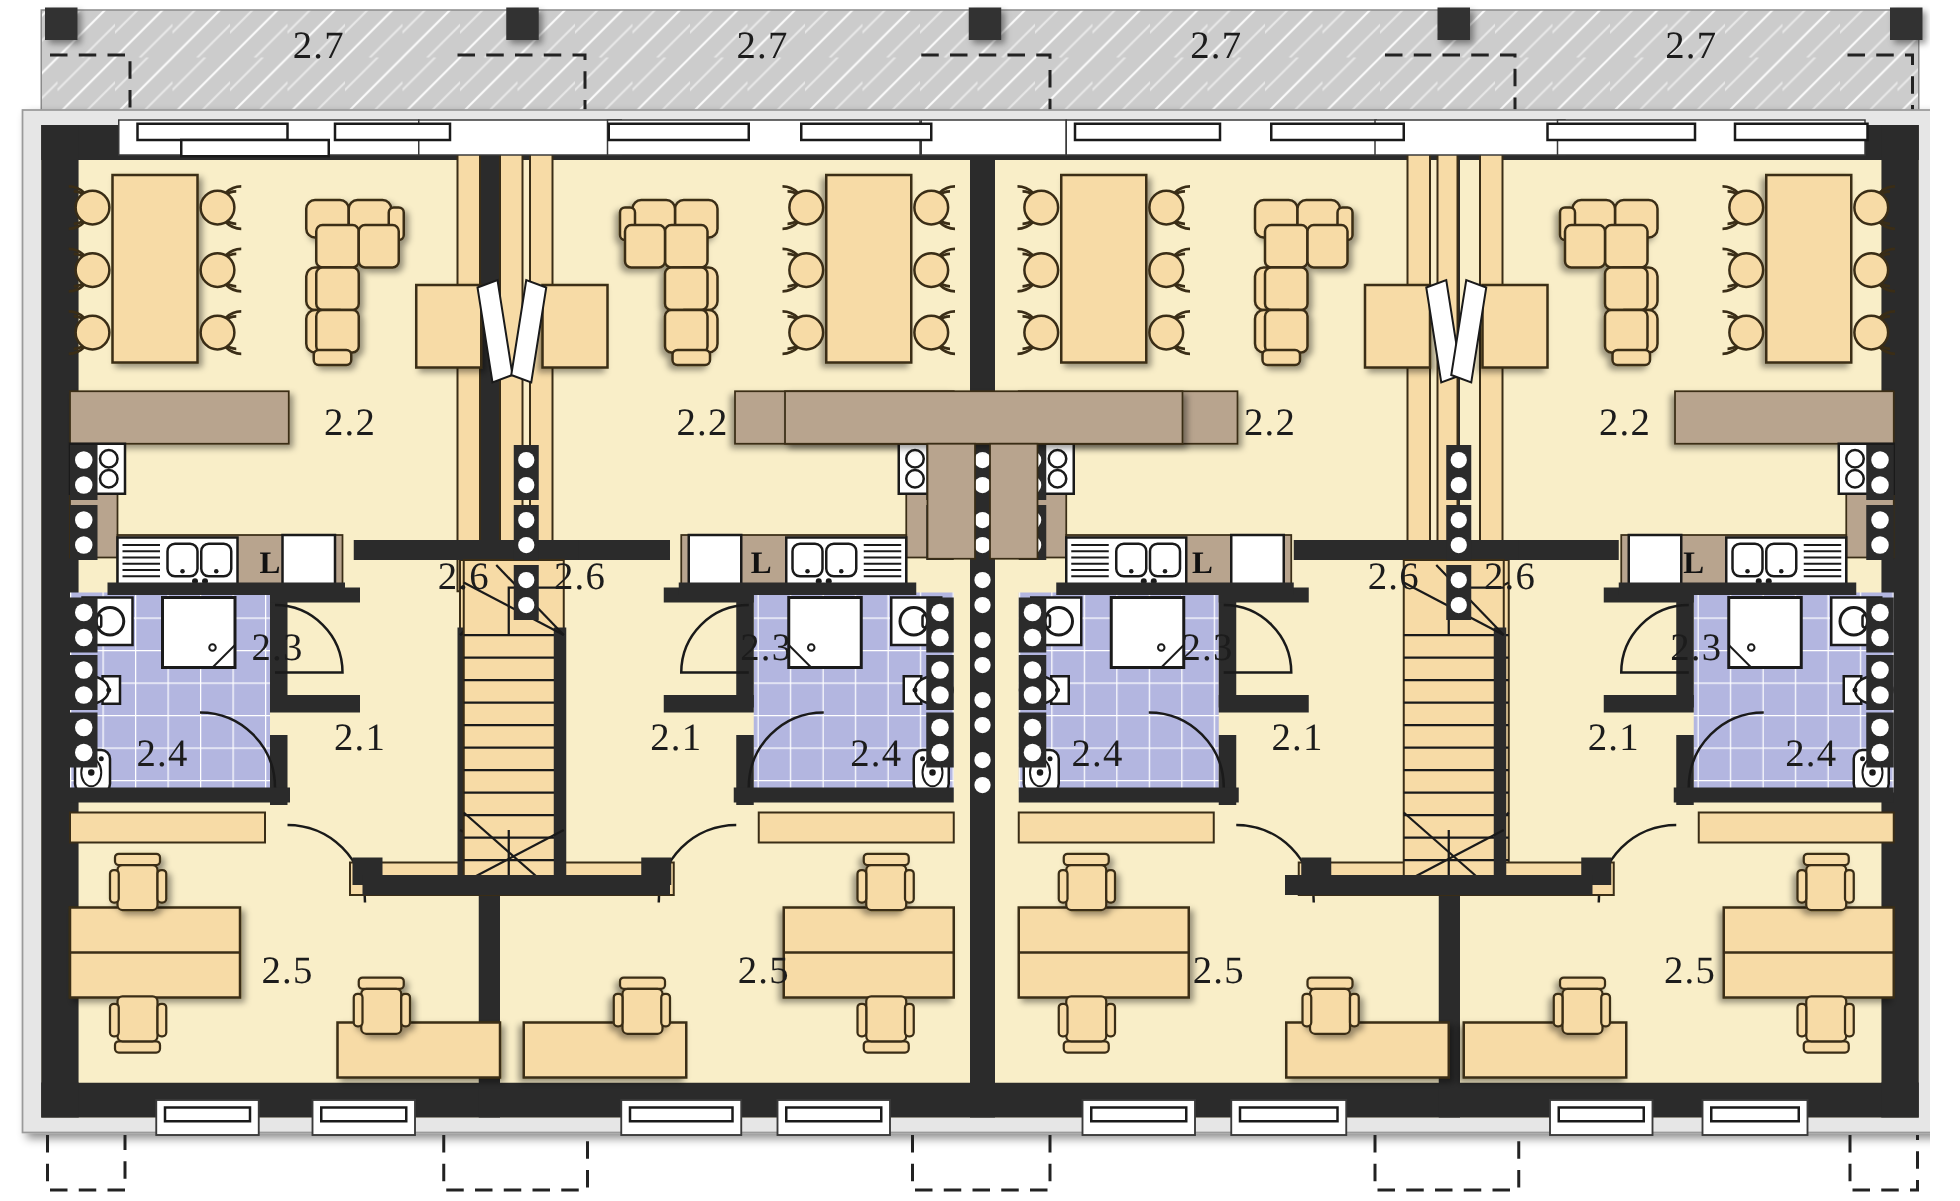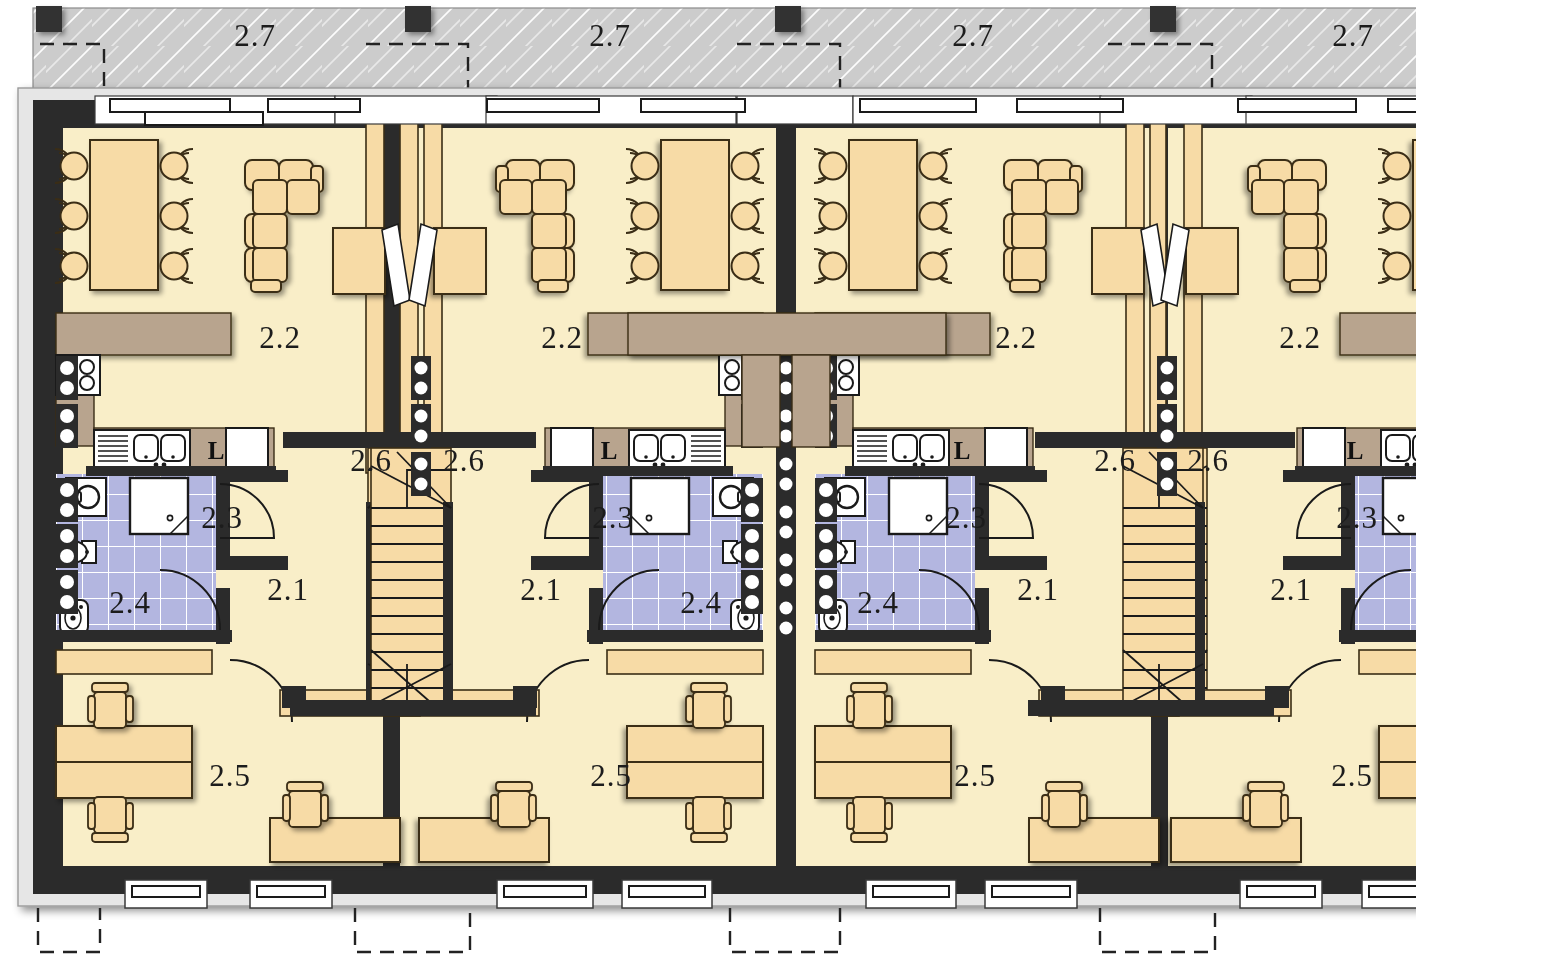--- a/index.html
+++ b/index.html
@@ -1,17 +1,17 @@
 <!DOCTYPE html>
 <html><head>
 <meta charset="utf-8">
 <style>
   html,body{margin:0;padding:0;background:#ffffff;}
   body{font-family:"Liberation Sans", sans-serif;}
-  #stage{position:relative;width:1416px;height:961px;background:#ffffff;overflow:hidden;}
+  #stage{position:relative;width:1544px;height:961px;background:#ffffff;overflow:hidden;}
   #stage svg{position:absolute;left:0;top:0;}
   .lbl{position:absolute;font-family:"Liberation Serif", serif;font-size:31px;color:#1c1c1c;
        letter-spacing:1px;white-space:nowrap;transform:translate(-50%,-50%);}
   .lbl-l{position:absolute;font-family:"Liberation Serif", serif;font-weight:bold;font-size:25px;
        color:#111;white-space:nowrap;transform:translate(-50%,-50%);}
 </style>
 </head>
 <body>
 
 <div id="stage">

